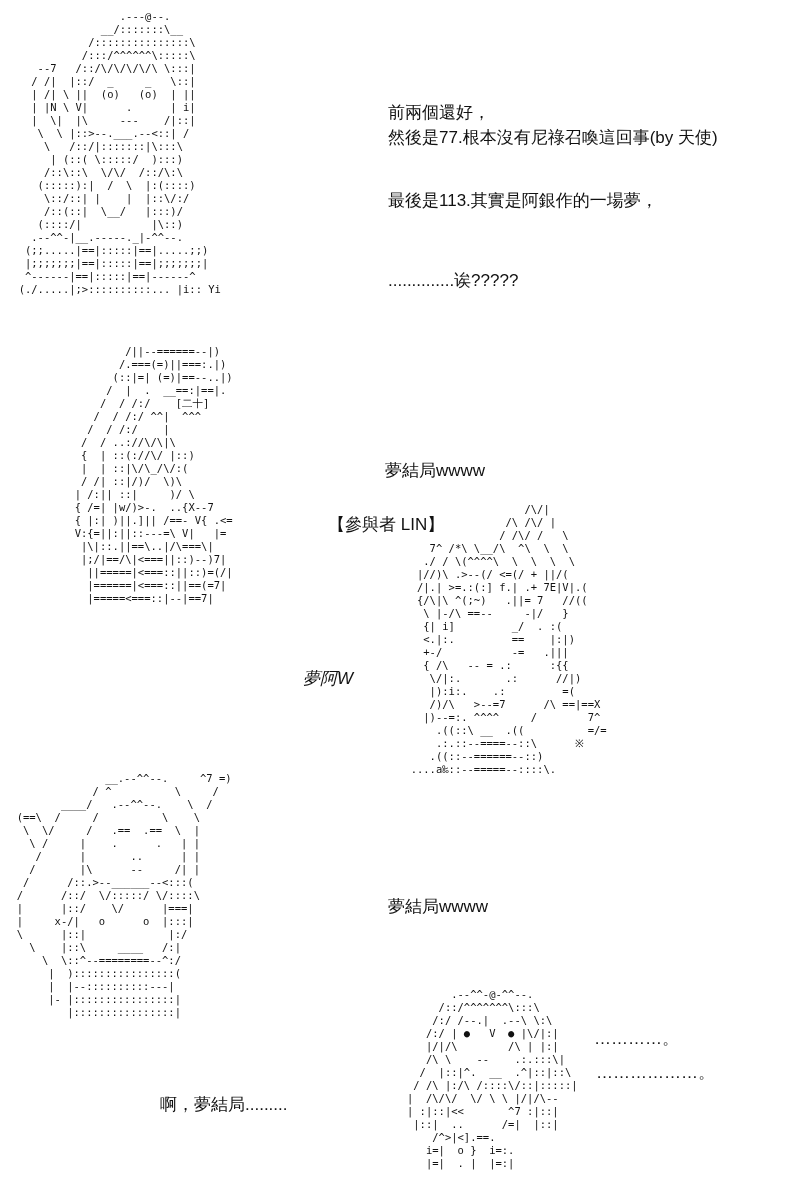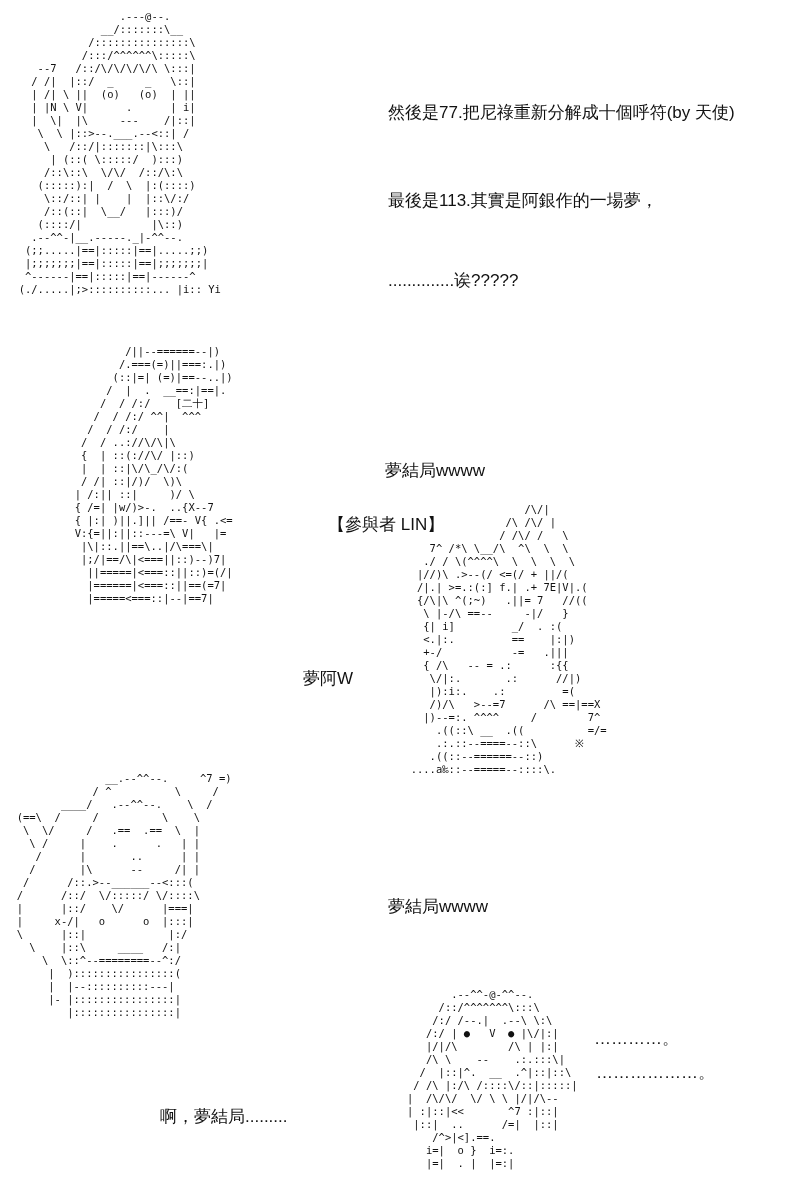--- a/index.html
+++ b/index.html
@@ -31,25 +31,25 @@
   .aa1 { left: 6px;   top: 10px;  }
   .aa2 { left: 62px;  top: 345px; }
   .aa3 { left: 398px; top: 503px; }
   .aa4 { left: 4px;   top: 772px; }
   .aa5 { left: 388px; top: 988px; }
   .t-para1 { left: 388px; top: 100px; }
   .t-para2 { left: 388px; top: 188px; }
   .t-eh    { left: 388px; top: 268px; }
   .t-dream { left: 385px; top: 458px; }
   .t-participant { left: 328px; top: 512px; text-align: right; }
-  .t-dreama { left: 303px; top: 666px; }
+  .t-dreama { left: 303px; top: 666px; font-style: italic; }
   .t-haha  { left: 388px; top: 894px; }
   .t-dots1 { left: 594px; top: 1026px; }
   .t-dots2 { left: 596px; top: 1060px; }
-  .t-ah    { left: 160px; top: 1092px; margin-top: 12px; }
+  .t-ah    { left: 160px; top: 1092px; }
 </style>
 </head>
 <body>
 
 <div class="page">
 
   <pre class="aa aa1">                  .---@--.
                __/:::::::\__
              /:::::::::::::::\
             /:::/^^^^^^\:::::\
@@ -66,21 +66,22 @@
       \::/::| |    |  |::\/:/
       /::(::|  \__/   |:::)/
      (::::/|           |\::)
     .--^^-|__.-----._|-^^--.
    (;;.....|==|:::::|==|.....;;)
    |;;;;;;;|==|:::::|==|;;;;;;;|
    ^------|==|:::::|==|------^
   (./.....|;&gt;::::::::::... |i:: Yi</pre>
 
   <div class="txt t-para1">
-    <div>然後是77.把尼祿重新分解成十個呼符(by 天使)</div>
+    <div>前兩個還好，</div>
+    <div>然後是77.根本沒有尼祿召喚這回事(by 天使)</div>
   </div>
 
   <div class="txt t-para2">
     <div>最後是113.其實是阿銀作的一場夢，</div>
   </div>
 
   <div class="txt t-eh">..............诶?????</div>
 
   <pre class="aa aa2">          /||--======--|)
          /.===(=)||===:.|)

